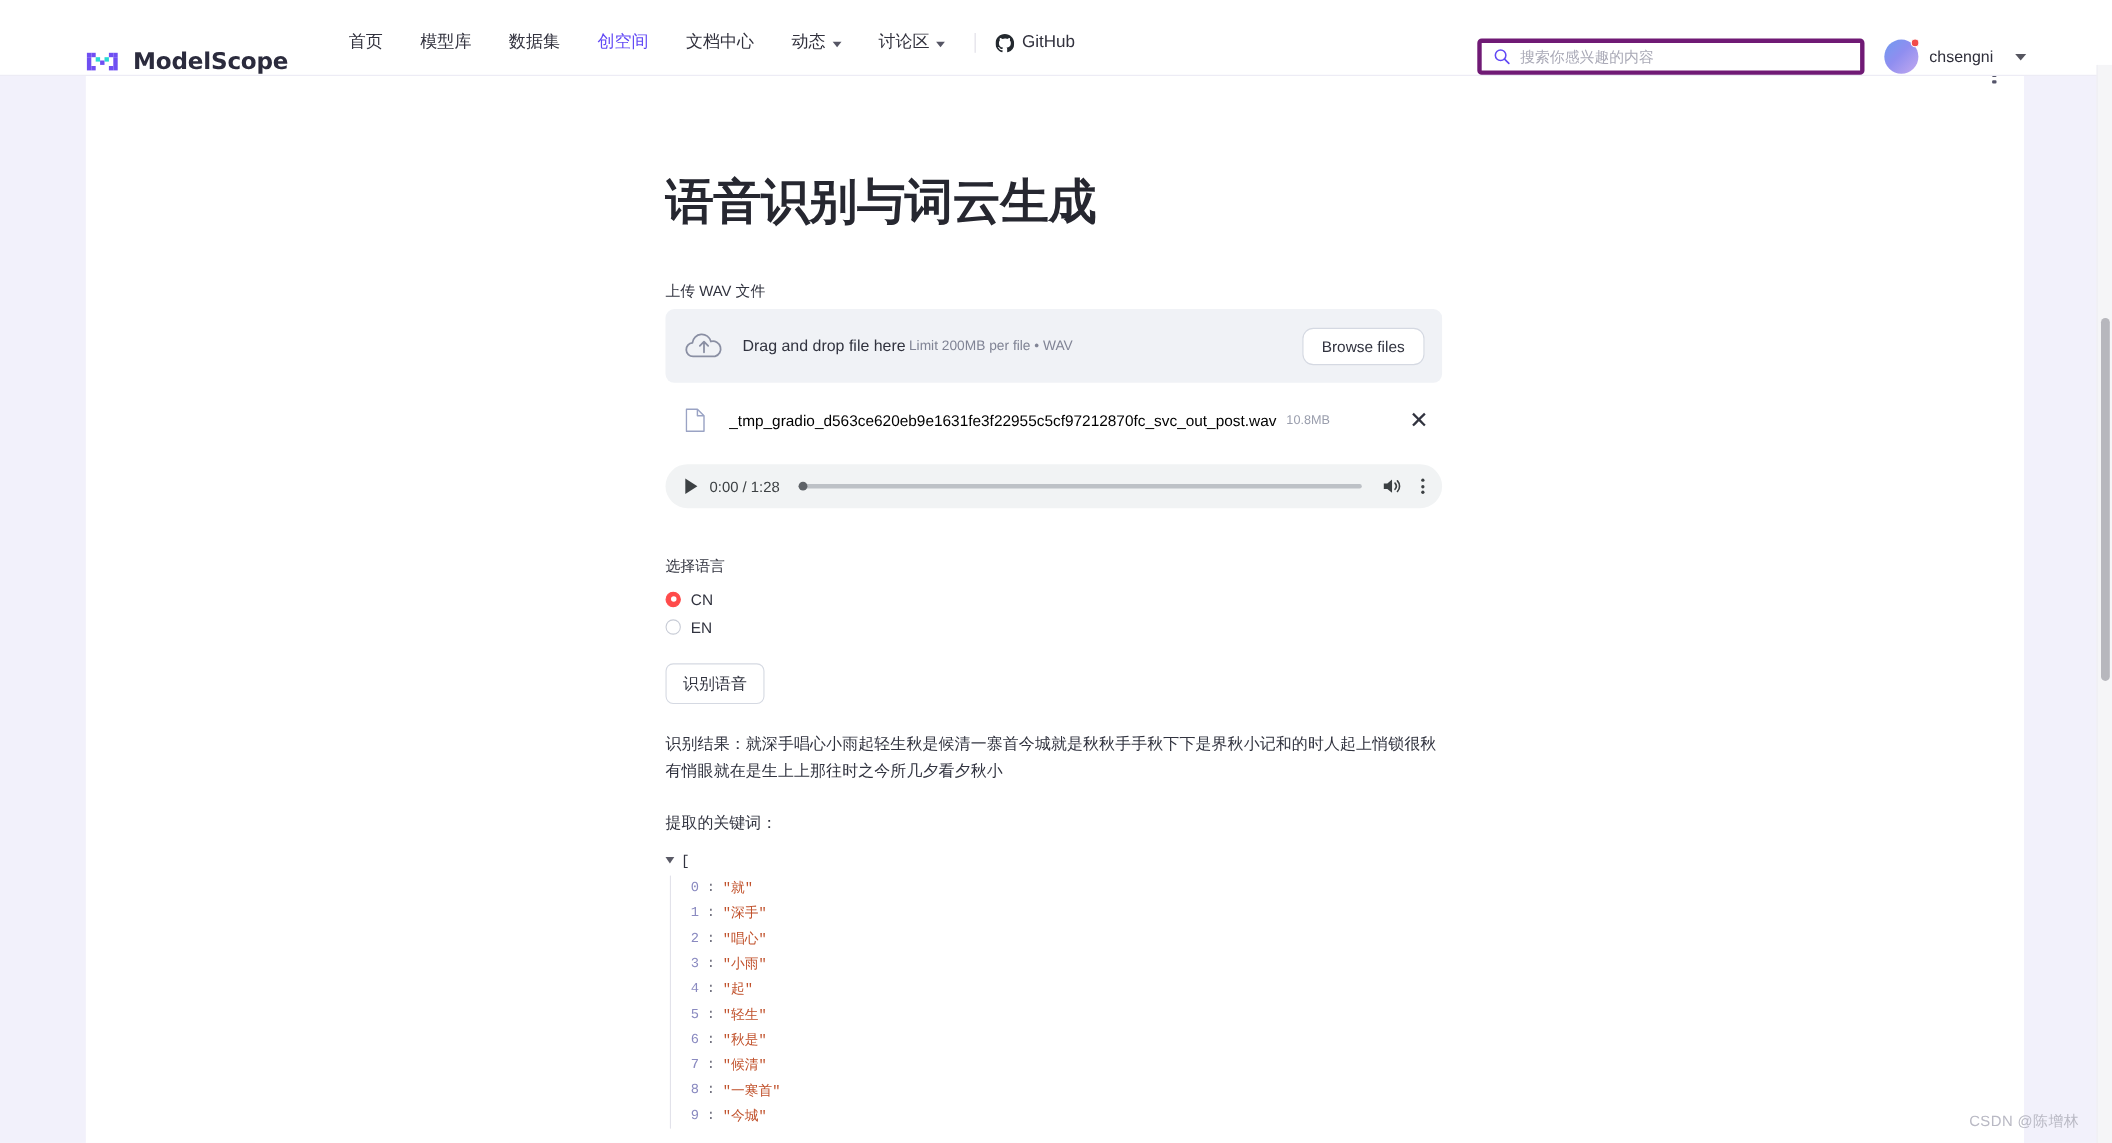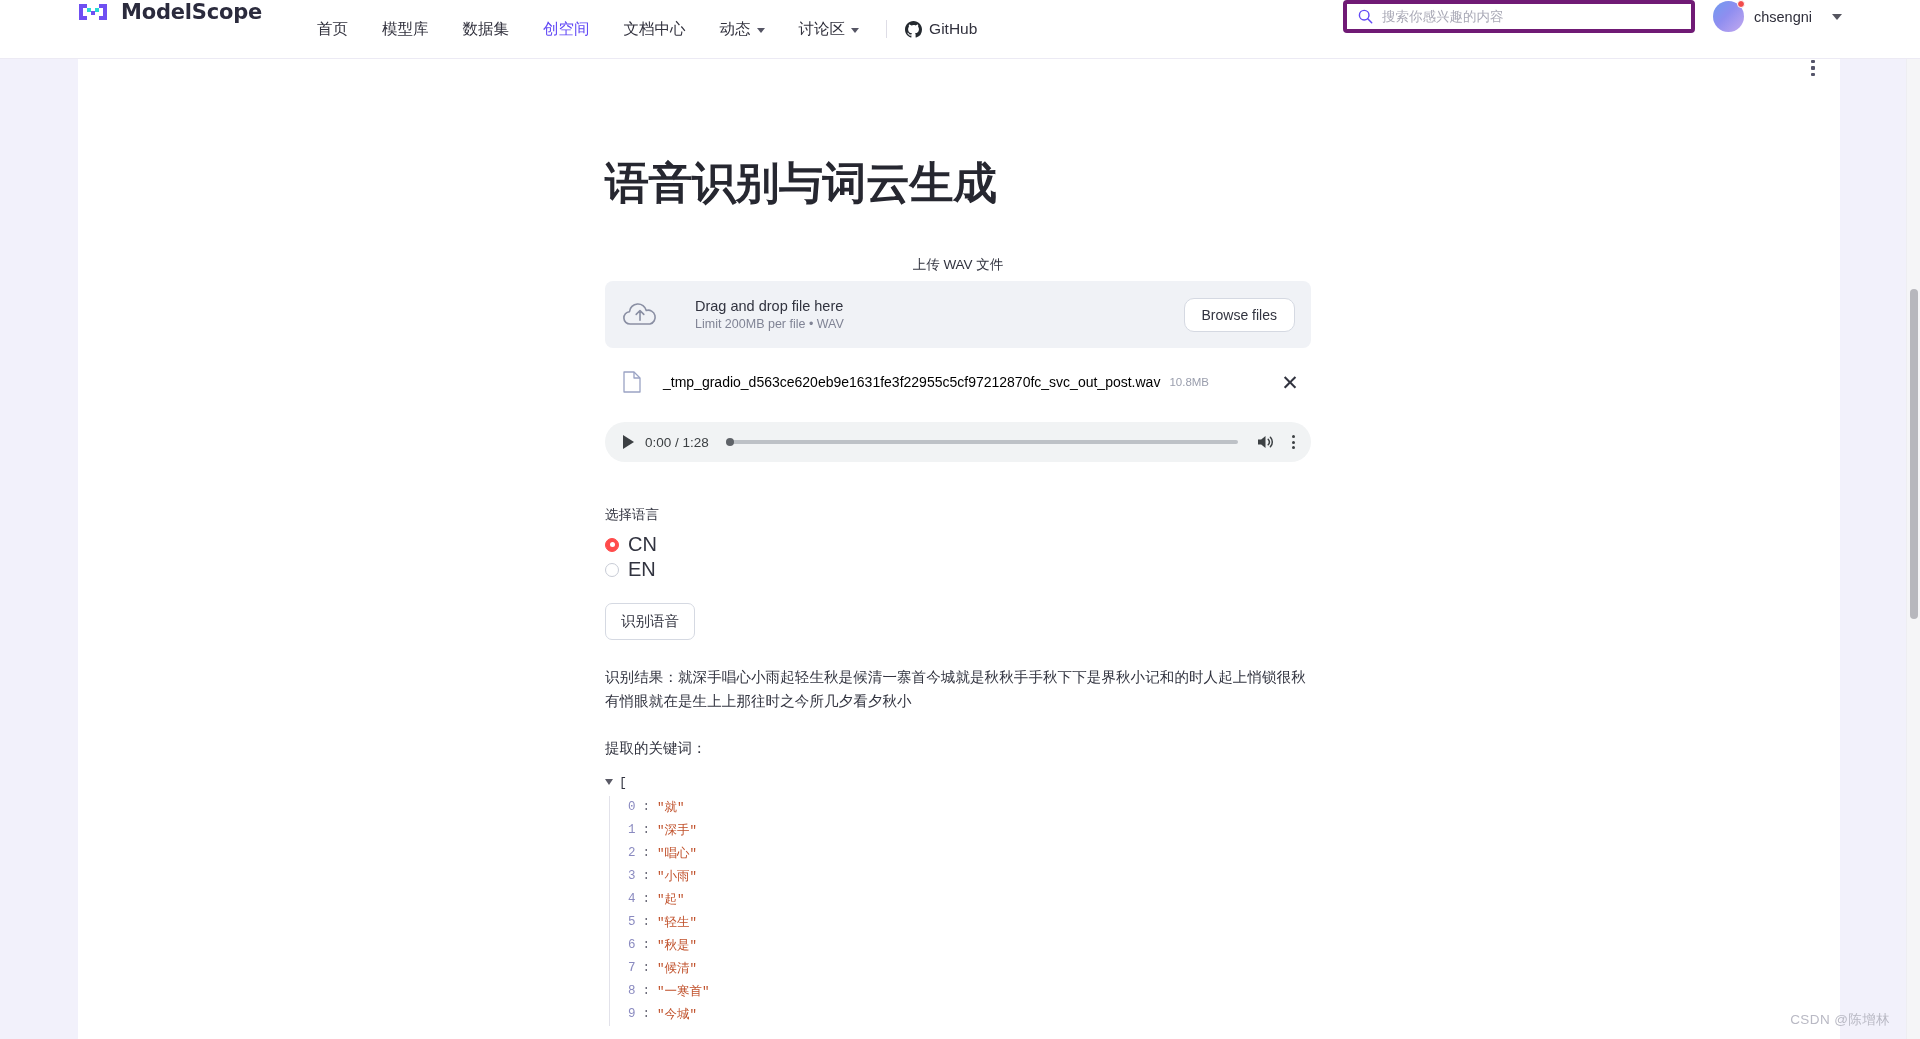--- a/index.html
+++ b/index.html
@@ -7,24 +7,24 @@
     margin: 0; padding: 0;
     width: 1920px; height: 1039px;
     overflow: hidden;
     font-family: "Liberation Sans", "DejaVu Sans", sans-serif;
     background: #ffffff;
   }
 
   
   .topnav {
     position: absolute; top: 0; left: 0;
-    width: 1920px; height: 59px;
+    width: 1920px; height: 69px;
     background: #ffffff;
     border-bottom: 1px solid #eceaf4;
-    display: flex; align-items: flex-start;
+    display: flex; align-items: flex-end;
     z-index: 40;
   }
   .brand {
     display: flex; align-items: center;
     margin-left: 78px; gap: 9px;
     cursor: pointer;
   }
   .brand-logo { width: 34px; height: 24px; display: block; }
   .brand-text {
     font-size: 21px; font-weight: 700; color: #2b2b3d;
@@ -111,31 +111,31 @@
     position: absolute; top: 59px; left: 605px;
     width: 706px;
   }
   .app-title {
     font-size: 44px; font-weight: 700; color: #262730;
     letter-spacing: -0.5px;
     margin: 0; padding-top: 95px;
     font-family: "DejaVu Sans", sans-serif;
   }
   .field-label {
-    font-size: 13.5px; color: #31333f; margin-top: 43px; margin-bottom: 7px; text-align: center;
+    font-size: 13.5px; color: #31333f; margin-top: 43px; margin-bottom: 7px;
   }
 
   
   .dropzone {
     background: #f0f2f6; border-radius: 8px;
     height: 67px; display: flex; align-items: center;
     padding: 0 16px; gap: 16px;
   }
   .dz-icon { width: 38px; height: 38px; flex: 0 0 38px; }
-  .dz-texts { display: flex; flex-direction: column; gap: 3px; margin-left: 20px; }
+  .dz-texts { display: flex; flex-direction: row; gap: 3px; }
   .dz-main { font-size: 14.5px; color: #31333f; }
   .dz-sub { font-size: 12.5px; color: #808495; }
   .browse-btn {
     margin-left: auto;
     border: 1px solid #d5d9e2; border-radius: 10px;
     background: #ffffff; color: #31333f;
     font-size: 14px; padding: 8px 17px; cursor: pointer;
     font-family: "Liberation Sans", sans-serif;
   }
 
@@ -190,21 +190,21 @@
   .radio-row { display: flex; align-items: center; gap: 9px; height: 25px; cursor: pointer; }
   .radio-mark {
     width: 14px; height: 14px; border-radius: 50%;
     border: 1px solid #c8ccd6; background: #fff;
     display: flex; align-items: center; justify-content: center;
   }
   .radio-mark.on { border: 1px solid #ff4b4b; background: #ff4b4b; }
   .radio-mark.on::after {
     content: ""; width: 5px; height: 5px; border-radius: 50%; background: #ffffff;
   }
-  .radio-label { font-size: 20px; color: #31333f; }
+  .radio-label { font-size: 14px; color: #31333f; }
 
   
   .action-btn {
     margin-top: 21px;
     border: 1px solid #d5d9e2; border-radius: 7px;
     background: #ffffff; color: #31333f;
     font-size: 14.5px; padding: 8px 15px; cursor: pointer;
     font-family: "Liberation Sans", sans-serif;
   }
 

